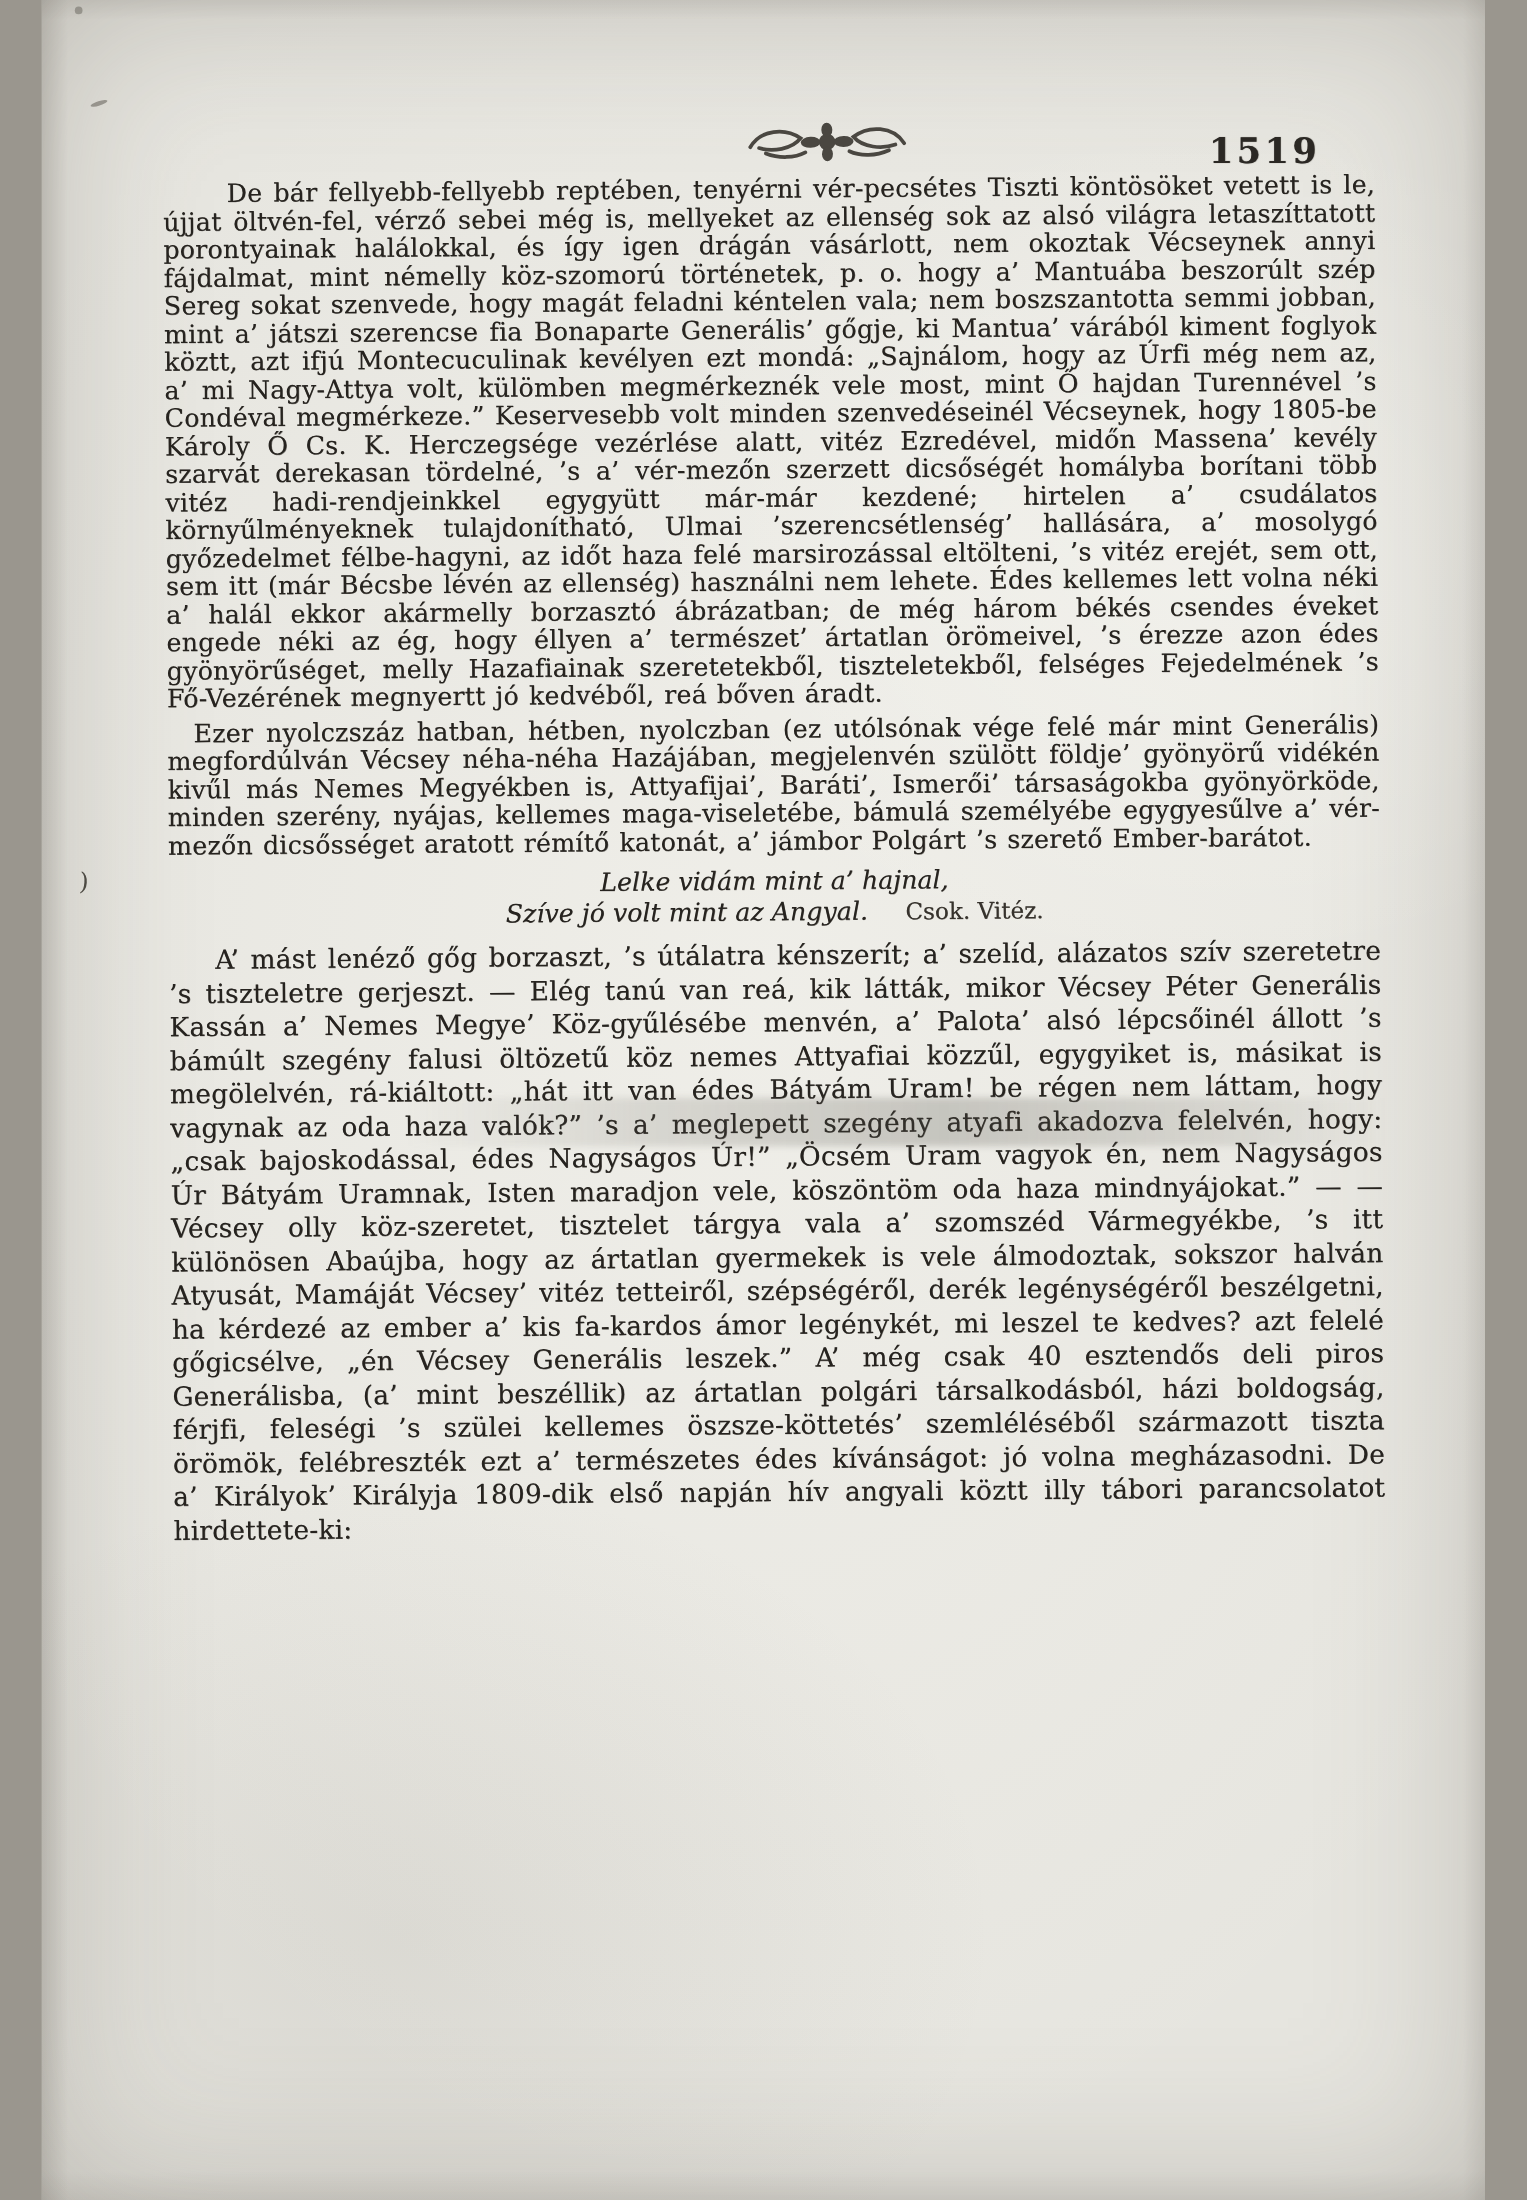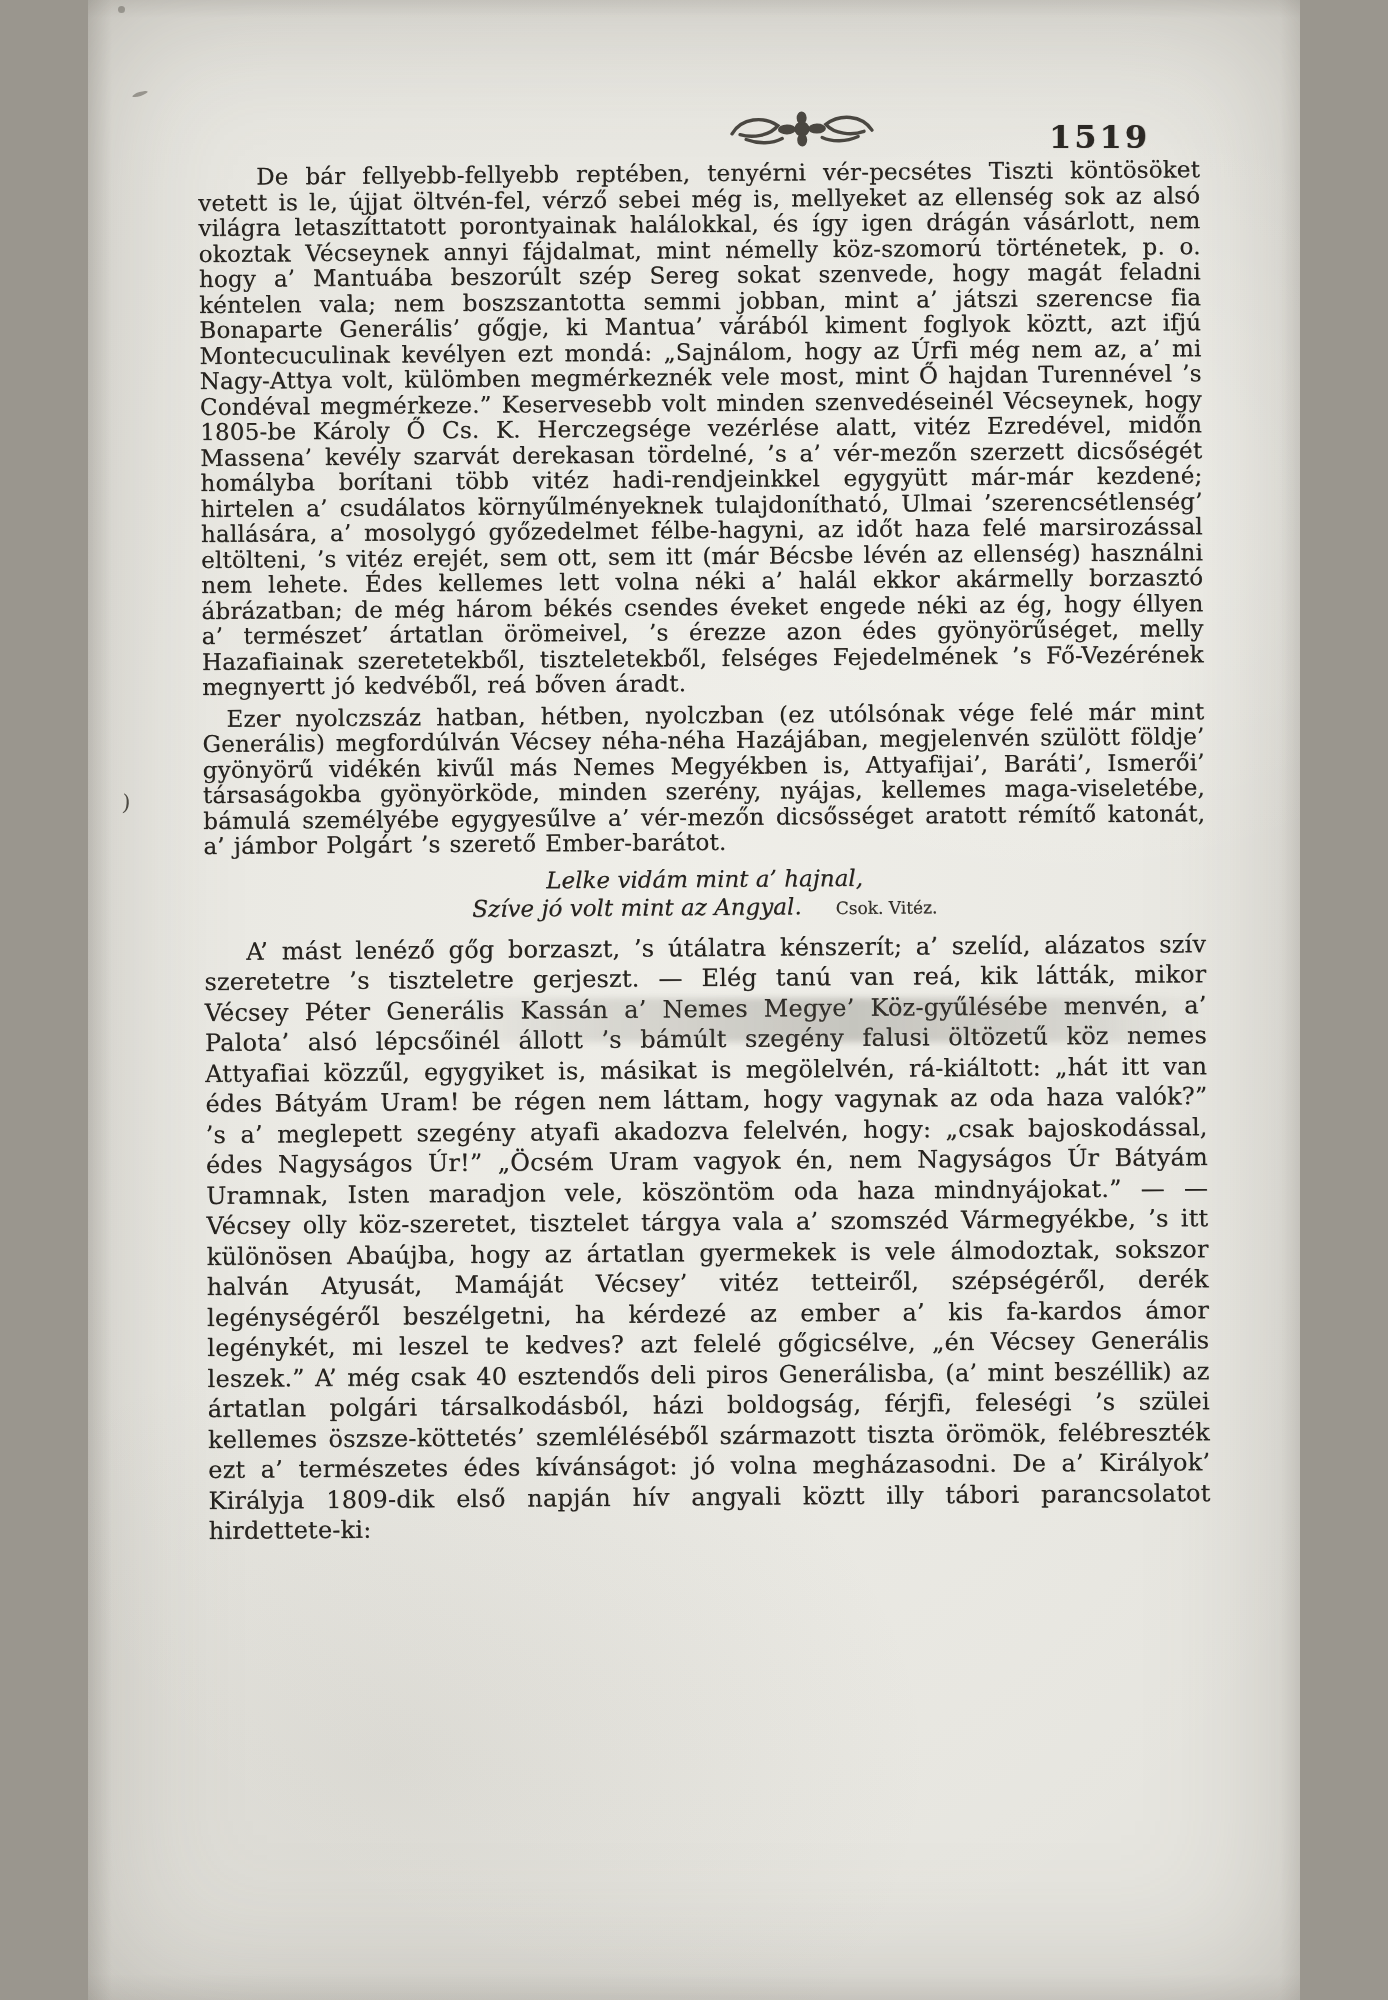--- a/index.html
+++ b/index.html
@@ -2,21 +2,21 @@
 <html><head>
 <meta charset="utf-8">
 <style>
   html, body {
     margin: 0;
     padding: 0;
     background: #9a968e;
   }
   .page {
     position: relative;
-    width: 1212px;
+    width: 1312px;
     height: 2000px;
     margin: 0 auto;
     overflow: hidden;
     font-family: "DejaVu Serif", "Liberation Serif", serif;
     color: #26231f;
     background:
       linear-gradient(90deg, rgba(95,90,82,0.20) 0px, rgba(95,90,82,0) 24px),
       linear-gradient(270deg, rgba(95,90,82,0.12) 0px, rgba(95,90,82,0) 20px),
       linear-gradient(180deg, rgba(95,90,82,0.12) 0px, rgba(95,90,82,0) 18px),
       linear-gradient(0deg, rgba(95,90,82,0.10) 0px, rgba(95,90,82,0) 26px),
@@ -71,21 +71,21 @@
   }
   .verse {
     margin-top: 9px;
     text-align: center;
     font-style: italic;
     font-size: 23px;
     line-height: 28px;
   }
   .verse-attr {
     font-style: normal;
-    font-size: 17px;
+    font-size: 21px;
     margin-left: 34px;
     color: #36322c;
   }
   .p3 {
     font-size: 24px;
     line-height: 30.5px;
     text-indent: 42px;
     margin-top: 10px;
     word-spacing: 2.5px;
   }

